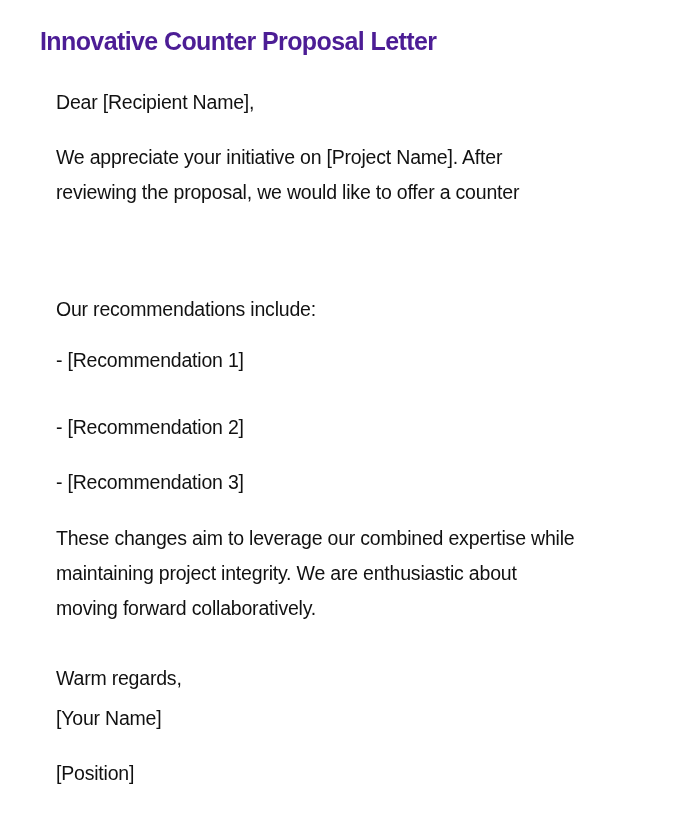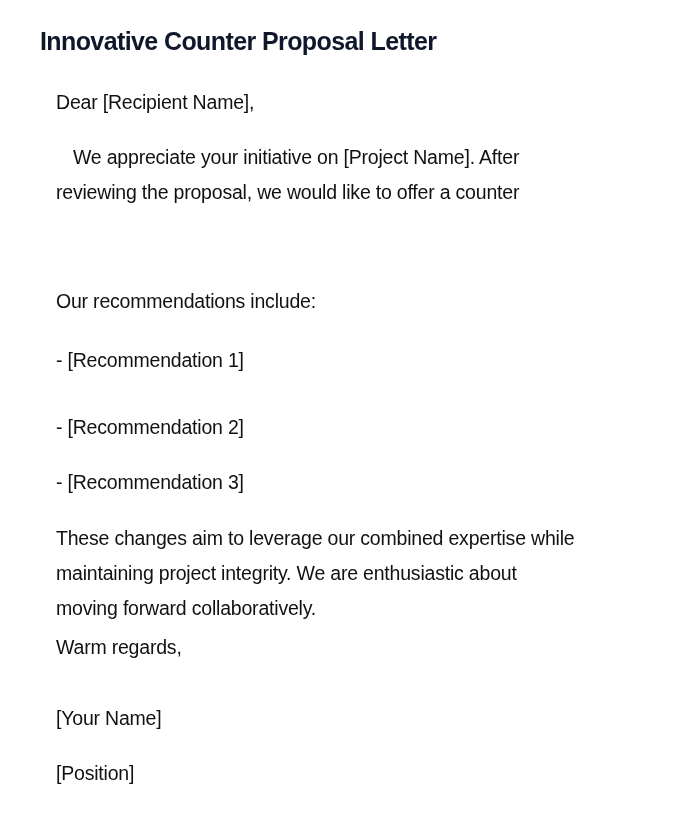--- a/index.html
+++ b/index.html
@@ -24,21 +24,21 @@
     .title {
       position: absolute;
       left: 0;
       top: 26px;
       margin: 0;
       font-size: 25px;
       font-weight: bold;
       letter-spacing: -0.6px;
       line-height: 30px;
       white-space: nowrap;
-      color: #0f172a;
+      color: #4c1d95;
     }
     .para {
       position: absolute;
       left: 0;
       margin: 16px;
       font-size: 19.5px;
       line-height: 35px;
       letter-spacing: -0.2px;
       white-space: nowrap;
     }
@@ -47,33 +47,33 @@
     }
   </style>
 </head>
 <body>
 
 <div class="page">
   <h1 class="title">Innovative Counter Proposal Letter</h1>
 
   <p class="para" style="top:69px;">Dear [Recipient Name],</p>
 
-  <p class="para" style="top:124px;text-align:right;">
+  <p class="para" style="top:124px;">
     <span class="line">We appreciate your initiative on [Project Name]. After</span>
     <span class="line">reviewing the proposal, we would like to offer a counter</span>
   </p>
 
-  <p class="para" style="top:268px;">Our recommendations include:</p>
+  <p class="para" style="top:276px;">Our recommendations include:</p>
 
   <p class="para" style="top:327px;">- [Recommendation 1]</p>
   <p class="para" style="top:394px;">- [Recommendation 2]</p>
   <p class="para" style="top:449px;">- [Recommendation 3]</p>
 
   <p class="para" style="top:505px;">
     <span class="line">These changes aim to leverage our combined expertise while</span>
     <span class="line">maintaining project integrity. We are enthusiastic about</span>
     <span class="line">moving forward collaboratively.</span>
   </p>
 
-  <p class="para" style="top:614px;">Warm regards,</p>
+  <p class="para" style="top:645px;">Warm regards,</p>
   <p class="para" style="top:685px;">[Your Name]</p>
   <p class="para" style="top:740px;">[Position]</p>
 </div>
 
 </body></html>

